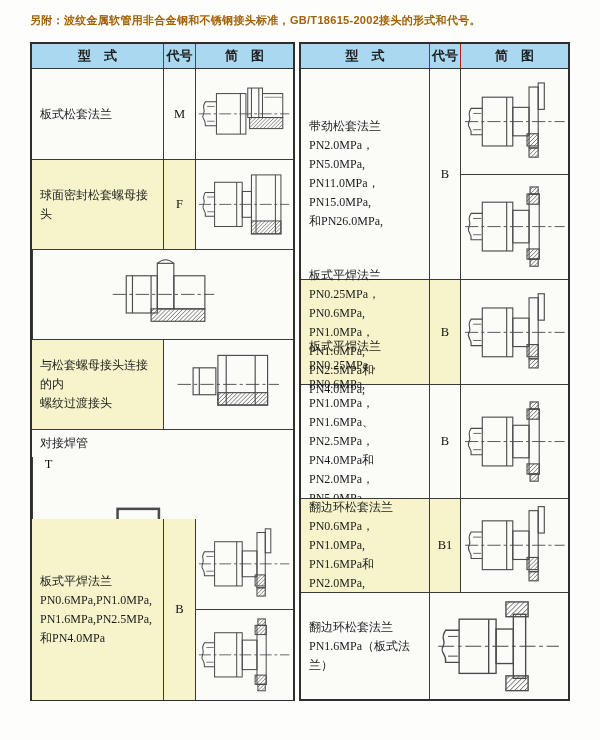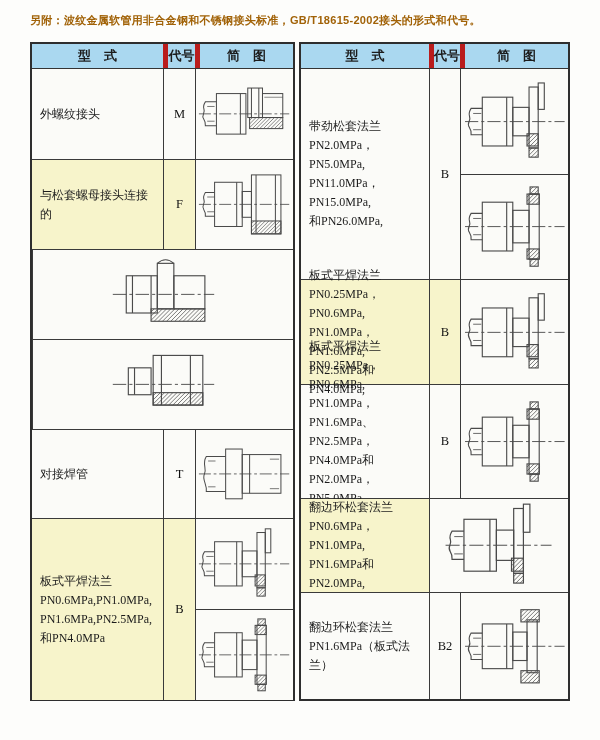--- a/index.html
+++ b/index.html
@@ -33,60 +33,60 @@
   }
   .row + .row{border-top:1px solid #3a3a3a;}
   .c{box-sizing:border-box;}
   .c2,.c3{border-left:1px solid #3a3a3a;}
   .tbl-left .c1,.tbl-left .hc1{width:131px;}
   .tbl-left .c2,.tbl-left .hc2{width:32px;}
   .tbl-left .c3,.tbl-left .hc3{flex:1;}
   .tbl-right .c1,.tbl-right .hc1{width:128px;}
   .tbl-right .c2,.tbl-right .hc2{width:31px;}
   .tbl-right .c3,.tbl-right .hc3{flex:1;}
-  .hc2,.hc3{border-left:5px solid #b91c1c;}
+  .hc2,.hc3{border-left:1px solid #b91c1c;}
   .c1{display:flex;align-items:center;padding:4px 4px 4px 8px;}
   .type-text{
     font-family:"Liberation Serif",serif;font-size:12px;line-height:19px;
     color:#1b1b1b;white-space:pre-line;
   }
   .c2{
     display:flex;align-items:center;justify-content:center;
     font-family:"Liberation Serif",serif;font-size:12.5px;color:#111;
   }
   .c3{display:flex;flex-direction:column;background:#fbfbf8;}
   .dcell{
     flex:1;display:flex;align-items:center;justify-content:center;min-height:0;
   }
   .dcell + .dcell{border-top:1px solid #3a3a3a;}
   .fit{width:95%;height:93%;}
   .row.hl .c1,.row.hl .c2{background:#f7f4cb;}
   
   .h88{height:88px;}  .h90{height:90px;}  .h94{height:94px;}
   .h105{height:105px;}.h107{height:107px;}.h114{height:114px;}
   .h182{height:182px;}.h210{height:210px;justify-content:space-between;}
-  .row + .row.h88{height:89px;} 
+  .row + .row.h88{height:89px;flex-direction:column;} 
 </style>
 </head>
 <body>
 
 <div class="page">
 
   <div class="page-title">另附：波纹金属软管用非合金钢和不锈钢接头标准，GB/T18615-2002接头的形式和代号。</div>
 
   <div class="tbl tbl-left">
     <div class="hdr">
       <div class="hc hc1">型　式</div>
       <div class="hc hc2">代号</div>
       <div class="hc hc3">简　图</div>
     </div>
 
     <div class="row h90">
       <div class="c c1">
-          <span class="type-text">外螺纹接头</span>
+          <span class="type-text">板式松套法兰</span>
         </div>
       <div class="c c2">M</div>
       <div class="c c3">
         <div class="dcell">
             <svg class="fit" viewBox="0 0 100 80" preserveAspectRatio="xMidYMid meet">
               <g fill="none" stroke="#4a4a4a" stroke-width="1.1">
                 <path d="M 20 27 L 8 27 C 3 35, 9 34, 6 40 C 3 46, 9 45, 8 53 L 20 53"></path>
                 <line x1="10" y1="32" x2="18" y2="32" stroke-width="0.8"></line>
                 <line x1="10" y1="48" x2="18" y2="48" stroke-width="0.8"></line>
                 <rect x="20" y="18" width="32" height="44"></rect>
@@ -111,21 +111,21 @@
                 <line x1="91" y1="56" x2="92" y2="55" stroke-width="0.7"></line>
                 <line x1="1" y1="40" x2="99" y2="40" stroke-width="0.9" stroke-dasharray="13 3 3 3"></line>
               </g>
             </svg>
           </div>
       </div>
     </div>
 
     <div class="row h90 hl">
       <div class="c c1">
-          <span class="type-text">与松套螺母接头连接的</span>
+          <span class="type-text">球面密封松套螺母接头</span>
         </div>
       <div class="c c2">F</div>
       <div class="c c3">
         <div class="dcell">
             <svg class="fit" viewBox="0 0 100 80" preserveAspectRatio="xMidYMid meet">
               <g fill="none" stroke="#4a4a4a" stroke-width="1.1">
                 <path d="M 18 27 L 8 27 C 3 35, 9 34, 6 40 C 3 46, 9 45, 8 53 L 18 53"></path>
                 <line x1="10" y1="32" x2="18" y2="32" stroke-width="0.8"></line>
                 <line x1="10" y1="48" x2="18" y2="48" stroke-width="0.8"></line>
                 <rect x="18" y="16" width="30" height="48"></rect>
@@ -182,20 +182,24 @@
                 <line x1="85" y1="66" x2="90" y2="61" stroke-width="0.7"></line>
                 <line x1="89" y1="66" x2="90" y2="65" stroke-width="0.7"></line>
                 <line x1="1" y1="40" x2="99" y2="40" stroke-width="0.9" stroke-dasharray="13 3 3 3"></line>
               </g>
             </svg>
           </div>
       </div>
     </div>
 
     <div class="row h90 hl">
+      <div class="c c1">
+          <span class="type-text">与松套螺母接头连接的内
+螺纹过渡接头</span>
+        </div>
       <div class="c c3">
         <div class="dcell">
             <svg class="fit" viewBox="0 0 100 80" preserveAspectRatio="xMidYMid meet">
               <g fill="none" stroke="#4a4a4a" stroke-width="1.1">
                 <rect x="16" y="24" width="22" height="26"></rect>
                 <line x1="22" y1="24" x2="22" y2="50"></line>
                 <rect x="40" y="12" width="48" height="48"></rect>
                 <line x1="48" y1="12" x2="48" y2="60"></line>
                 <line x1="76" y1="12" x2="76" y2="60"></line>
                 <rect x="40" y="48" width="48" height="12"></rect>
@@ -482,20 +486,21 @@
           </div>
       </div>
     </div>
 
     <div class="row h94 hl">
       <div class="c c1">
           <span class="type-text">翻边环松套法兰
 PN0.6MPa，PN1.0MPa,
 PN1.6MPa和PN2.0MPa,</span>
         </div>
+      <div class="c c2">B1</div>
       <div class="c c3">
         <div class="dcell">
             <svg class="fit" viewBox="0 0 100 80" preserveAspectRatio="xMidYMid meet">
               <g fill="none" stroke="#4a4a4a" stroke-width="1.1">
                 <path d="M 18 27 L 7 27 C 2 35, 8 34, 5 40 C 2 46, 8 45, 7 53 L 18 53"></path>
                 <line x1="9" y1="32" x2="17" y2="32" stroke-width="0.8"></line>
                 <line x1="9" y1="48" x2="17" y2="48" stroke-width="0.8"></line>
                 <rect x="18" y="16" width="30" height="48"></rect>
                 <line x1="42" y1="16" x2="42" y2="64"></line>
                 <rect x="48" y="26" width="16" height="28"></rect>
@@ -517,21 +522,20 @@
             </svg>
           </div>
       </div>
     </div>
 
     <div class="row h107">
       <div class="c c1">
           <span class="type-text">翻边环松套法兰
 PN1.6MPa（板式法兰）</span>
         </div>
-      <div class="c c2">B2</div>
       <div class="c c3">
         <div class="dcell">
             <svg class="fit" viewBox="0 0 100 80" preserveAspectRatio="xMidYMid meet">
               <g fill="none" stroke="#4a4a4a" stroke-width="1.1">
                 <path d="M 18 27 L 7 27 C 2 35, 8 34, 5 40 C 2 46, 8 45, 7 53 L 18 53"></path>
                 <line x1="9" y1="32" x2="17" y2="32" stroke-width="0.8"></line>
                 <line x1="9" y1="48" x2="17" y2="48" stroke-width="0.8"></line>
                 <rect x="18" y="18" width="30" height="44"></rect>
                 <line x1="42" y1="18" x2="42" y2="62"></line>
                 <rect x="48" y="26" width="14" height="28"></rect>

